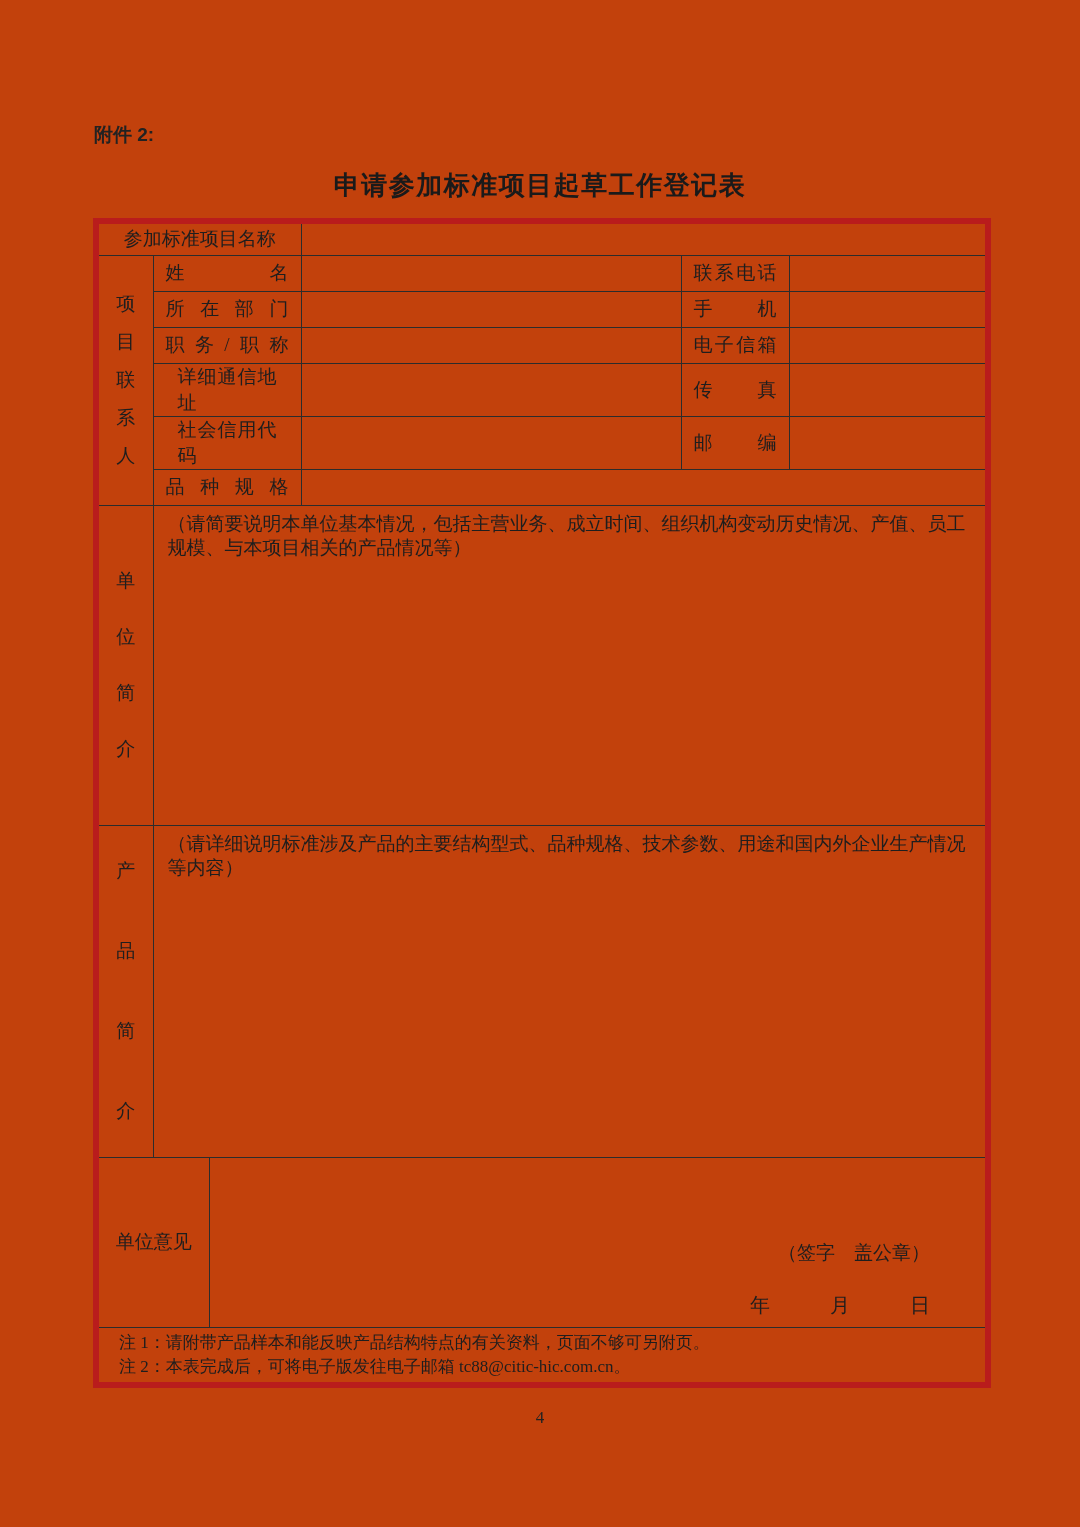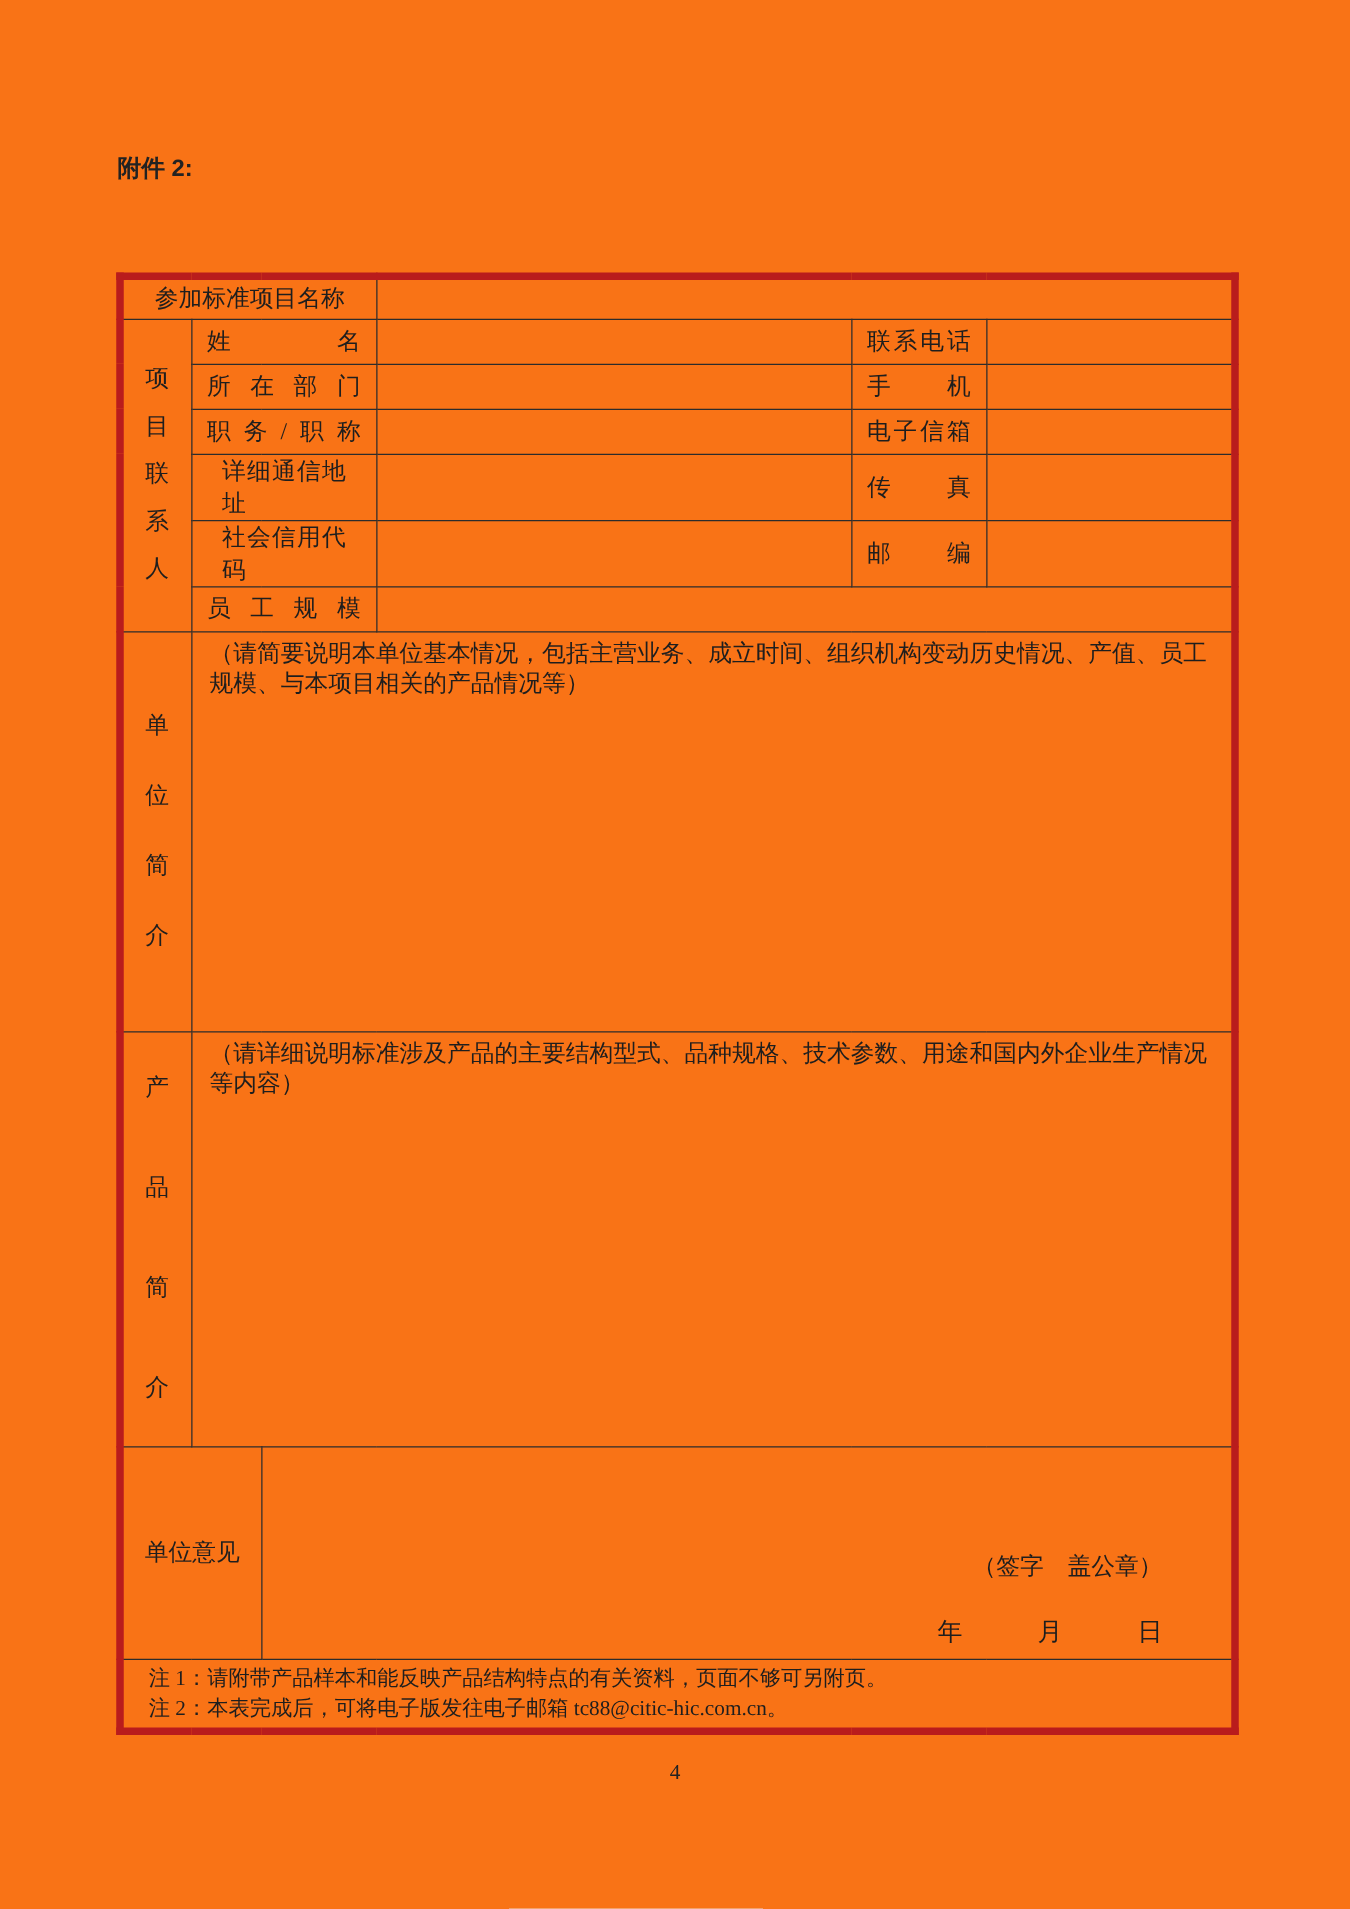--- a/index.html
+++ b/index.html
@@ -2,21 +2,21 @@
 <html><head>
 <meta charset="utf-8">
 <style>
   * { margin: 0; padding: 0; box-sizing: border-box; }
   html, body { background: #e9e9e9; }
   .page {
     position: relative;
     width: 1080px;
     height: 1527px;
     margin: 0 auto;
-    background: #f97316;
+    background: #c2410c;
     font-family: "Liberation Serif", "DejaVu Serif", serif;
     color: #1e1e1e;
   }
   .attachment {
     position: absolute;
     left: 94px; top: 122px;
     font-family: "Liberation Sans", "DejaVu Sans", sans-serif;
     font-weight: 600;
     font-size: 19px;
     color: #222;
@@ -105,20 +105,21 @@
     color: #222;
   }
 </style>
 </head>
 <body>
 
 <div class="page">
 
   <div class="attachment">附件 2:</div>
 
+  <div class="doc-title">申请参加标准项目起草工作登记表</div>
 
   <table class="form">
     <colgroup>
       <col style="width:57px">
         <col style="width:56px">
         <col style="width:92px">
       <col style="width:380px">
         <col style="width:108px">
         <col style="width:199px">
     </colgroup>
@@ -157,21 +158,21 @@
       <td></td>
     </tr>
     <tr class="r-line">
       <td colspan="2" class="lbl-j6">社会信用代码</td>
       <td></td>
       <td class="lbl-j">邮编</td>
       <td></td>
     </tr>
 
     <tr class="r-line">
-      <td colspan="2" class="lbl-j">员工规模</td>
+      <td colspan="2" class="lbl-j">品种规格</td>
       <td colspan="3"></td>
     </tr>
 
     <tr class="r-prof1">
       <td class="vcell">
         <div class="vtext v4a">单位简介</div>
       </td>
       <td colspan="5" class="desc">（请简要说明本单位基本情况，包括主营业务、成立时间、组织机构变动历史情况、产值、员工规模、与本项目相关的产品情况等）</td>
     </tr>
 

